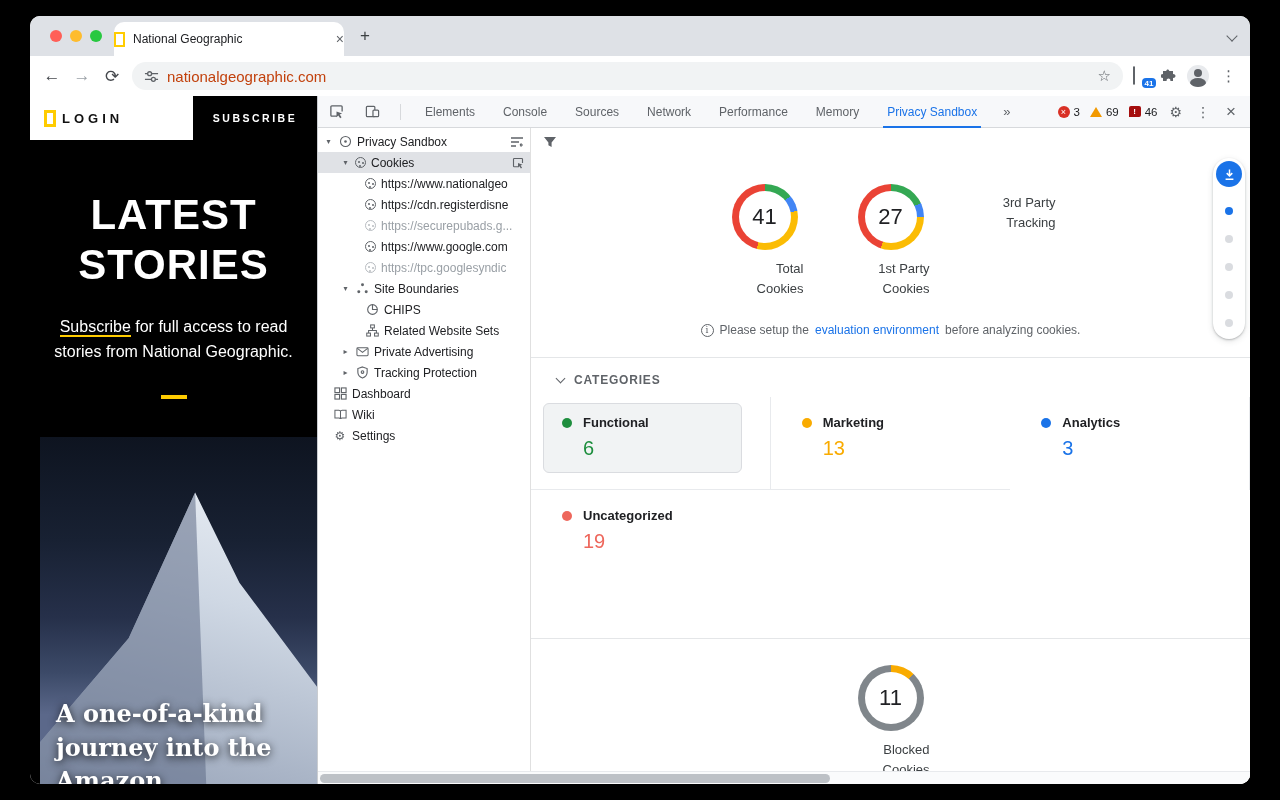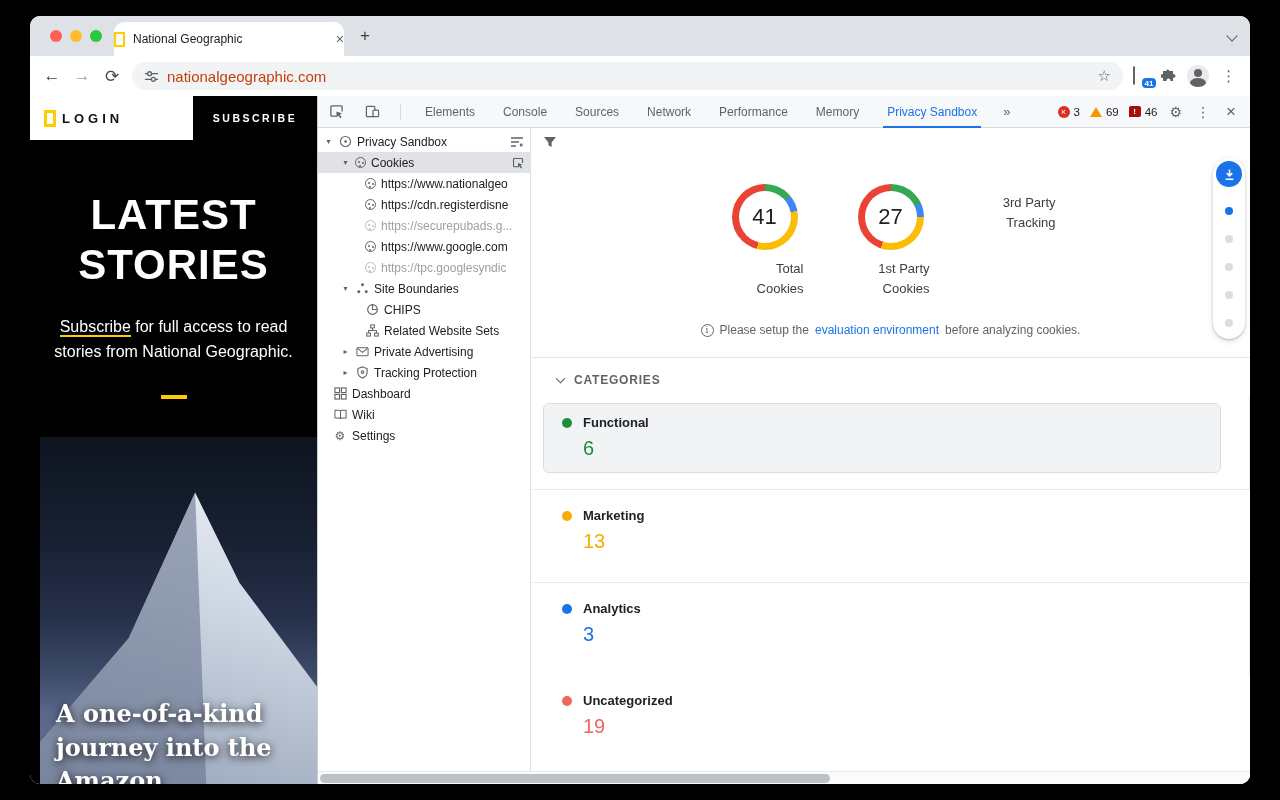--- a/index.html
+++ b/index.html
@@ -102,21 +102,21 @@
   .info-row { margin-top:24px; display:flex; justify-content:center; align-items:center; gap:6px; font-size:12px; color:#5f6368; }
   .i-ico { width:13px; height:13px; border:1.2px solid #5f6368; border-radius:50%; font-size:9px; line-height:11px; text-align:center; font-family:"DejaVu Serif",serif; flex:none; }
   .info-link { color:#1a73e8; }
 
   .hdiv { height:1px; background:#e4e6e8; }
   .div1 { margin-top:20px; }
   .cats-head { margin-top:15px; padding-left:26px; display:flex; align-items:center; gap:10px; }
   .chev { width:7px; height:7px; border-right:1.6px solid #5f6368; border-bottom:1.6px solid #5f6368; transform:rotate(45deg); margin-top:-3px; }
   .cats-title { font-size:12px; font-weight:bold; letter-spacing:.8px; color:#5f6368; }
 
-  .cat-grid { margin-top:10px; display:grid; grid-template-columns:1fr; }
+  .cat-grid { margin-top:10px; display:grid; grid-template-columns:1fr 1fr 1fr; }
   .cat-cell { padding:6px 28px 16px 12px; }
   .cat-cell.col1 { border-right:1px solid #e8eaed; }
   .cat-cell.row1 { border-bottom:1px solid #e8eaed; }
   .cat-card { padding:11px 18px 12px 18px; border-radius:6px; border:1px solid transparent; }
   .cat-card.active { background:#f1f3f4; border-color:#dadce0; }
   .cat-top { display:flex; align-items:center; gap:11px; }
   .cat-dot { width:10px; height:10px; border-radius:50%; flex:none; }
   .cat-label { font-size:13px; font-weight:bold; color:#202124; }
   .cat-value { margin:7px 0 0 21px; font-size:20px; }
 

